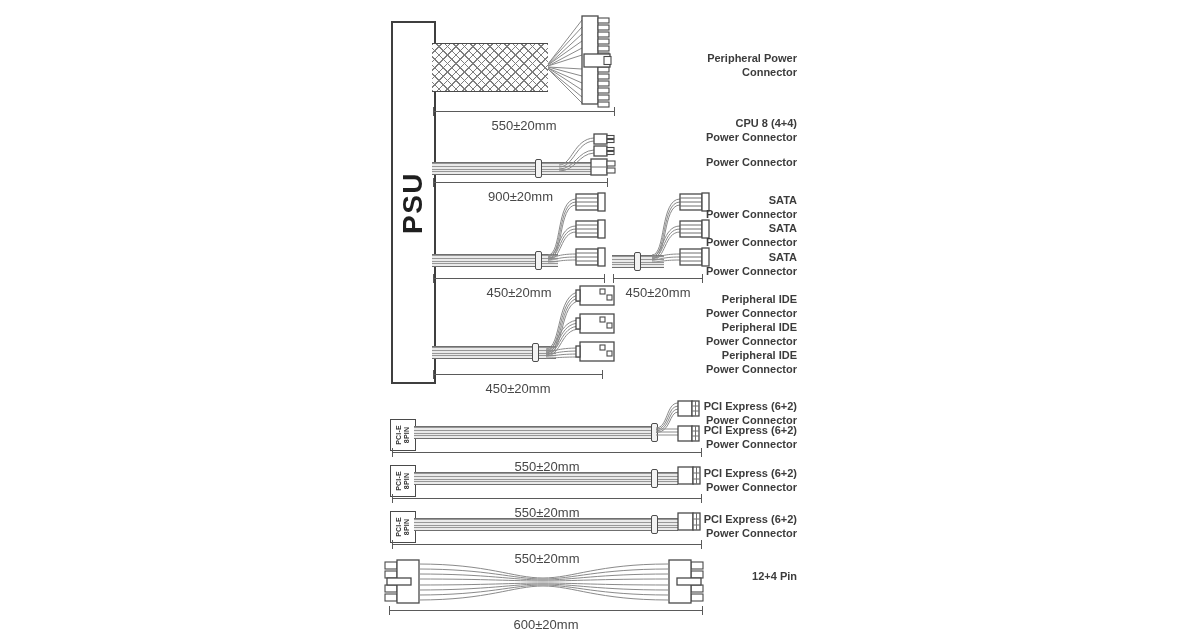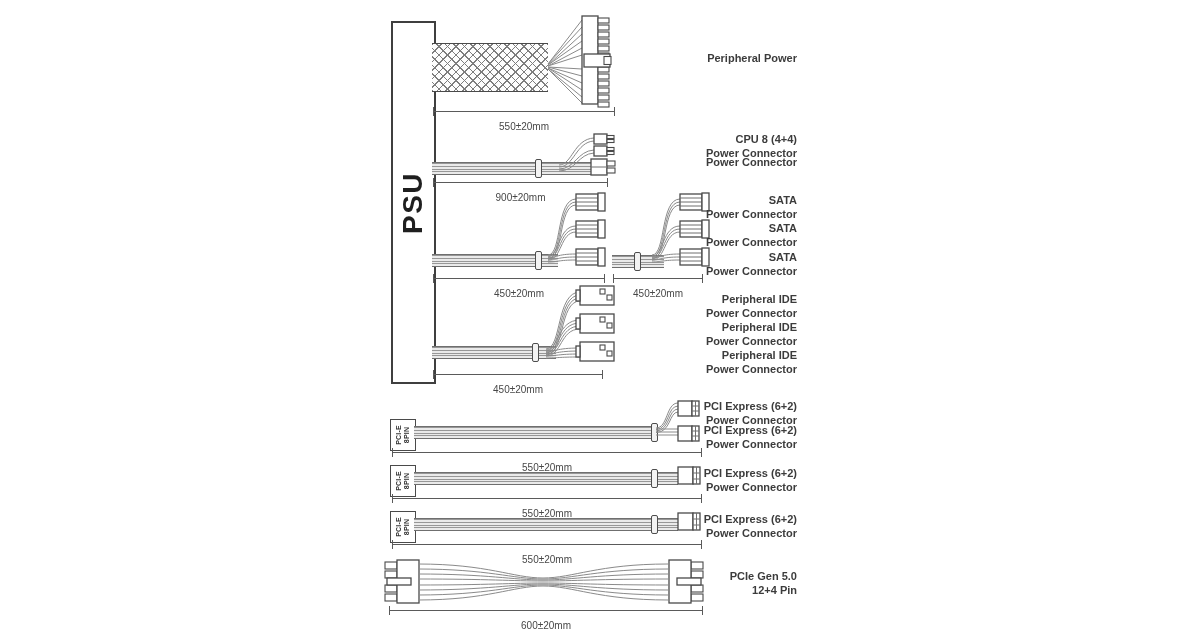--- a/index.html
+++ b/index.html
@@ -23,21 +23,21 @@
           repeating-linear-gradient(180deg,#979797 0 1px,#eaeaea 1px 2.8px);
           border-top:1px solid #6f6f6f;border-bottom:1px solid #6f6f6f;}
 
   
   .clip{position:absolute;width:5px;height:17px;background:#f3f3f3;border:1.3px solid #4d4d4d;border-radius:2px;}
 
   
   .dim{position:absolute;text-align:center;}
   .dim-line{height:9px;border-left:1.3px solid #5a5a5a;border-right:1.3px solid #5a5a5a;position:relative;}
   .dim-line::before{content:"";position:absolute;top:4px;left:0;right:0;border-top:1.2px solid #5a5a5a;}
-  .dim-text{display:inline-block;margin-top:1px;font-size:10px;color:#474747;}
+  .dim-text{display:inline-block;margin-top:1px;font-size:13px;color:#474747;}
 
   
   .rlabel{position:absolute;right:403px;width:240px;text-align:right;
           font-size:11px;font-weight:700;color:#3c3c3c;line-height:13.5px;}
 
   
   .pcie-box{position:absolute;left:390px;width:24px;height:30px;border:1.5px solid #4a4a4a;background:#fff;
             display:flex;align-items:center;justify-content:center;}
   .pcie-box-inner{transform:rotate(-90deg);font-size:7px;font-weight:700;color:#333;
                   text-align:center;line-height:8px;letter-spacing:.2px;white-space:nowrap;}
@@ -343,22 +343,23 @@
       <path class="wire" d="M0,33 C70,33 95,23 125,23 C155,23 180,33 250,33"></path>
       <path class="wire" d="M0,38 C70,38 95,24 125,24 C155,24 180,38 250,38"></path>
     </svg>
   </div>
   <div class="dim" style="left:389px;top:606px;width:314px;">
     <div class="dim-line"></div><span class="dim-text">600±20mm</span>
   </div>
 
   <div class="rlabel" style="top:52px;">
     <div>Peripheral Power</div>
-    </div>
-  <div class="rlabel" style="top:133px;text-align:right;">
+      <div>Connector</div>
+    </div>
+  <div class="rlabel" style="top:117px;text-align:right;">
     <div>CPU 8 (4+4)</div>
       <div>Power Connector</div>
     </div>
   <div class="rlabel" style="top:156px;">
       <div>Power Connector</div>
     </div>
   <div class="rlabel" style="top:194px;">
     <div>SATA</div>
       <div>Power Connector</div>
     </div>
@@ -392,17 +393,16 @@
     </div>
   <div class="rlabel" style="top:467px;">
     <div>PCI Express (6+2)</div>
       <div>Power Connector</div>
     </div>
   <div class="rlabel" style="top:513px;">
     <div>PCI Express (6+2)</div>
       <div>Power Connector</div>
     </div>
   <div class="rlabel" style="top:570px;">
-    <div>PCIe Gen 5.0</div>
       <div>12+4 Pin</div>
     </div>
 
 </div>
 
 </body></html>

